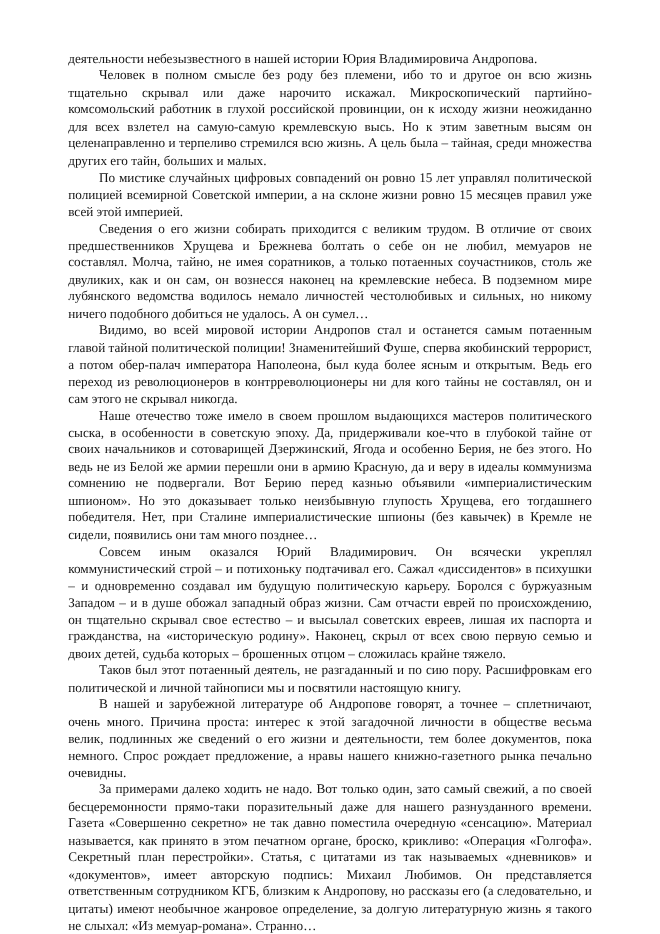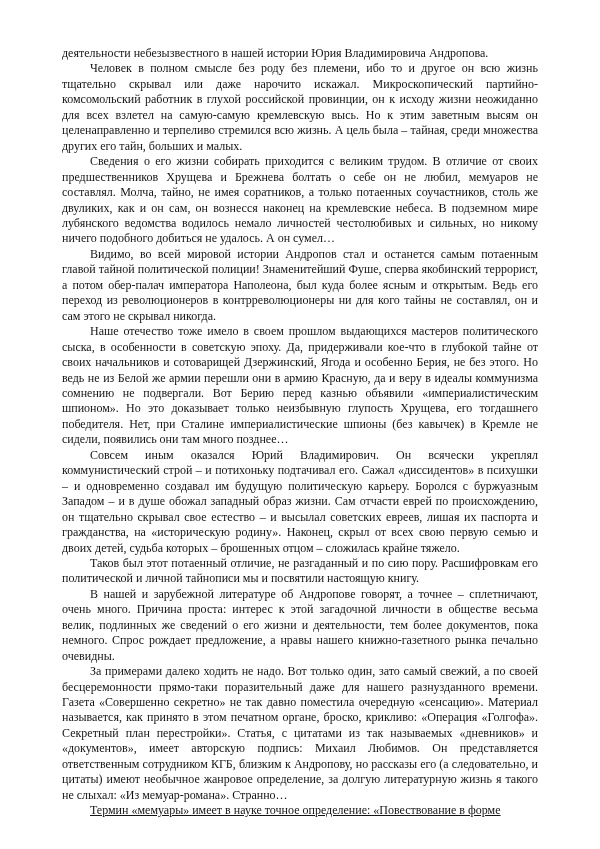--- a/index.html
+++ b/index.html
@@ -46,22 +46,23 @@
     text-decoration: underline;
   }
 </style>
 </head>
 <body>
 
 <div class="page">
   <div class="doc-body">
     <p class="para continuation">деятельности небезызвестного в нашей истории Юрия Владимировича Андропова.</p>
     <p class="para">Человек в полном смысле без роду без племени, ибо то и другое он всю жизнь тщательно скрывал или даже нарочито искажал. Микроскопический партийно-комсомольский работник в глухой российской провинции, он к исходу жизни неожиданно для всех взлетел на самую-самую кремлевскую высь. Но к этим заветным высям он целенаправленно и терпеливо стремился всю жизнь. А цель была – тайная, среди множества других его тайн, больших и малых.</p>
+    <p class="para">По мистике случайных цифровых совпадений он ровно 15 лет управлял политической полицией всемирной Советской империи, а на склоне жизни ровно 15 месяцев правил уже всей этой империей.</p>
     <p class="para">Сведения о его жизни собирать приходится с великим трудом. В отличие от своих предшественников Хрущева и Брежнева болтать о себе он не любил, мемуаров не составлял. Молча, тайно, не имея соратников, а только потаенных соучастников, столь же двуликих, как и он сам, он вознесся наконец на кремлевские небеса. В подземном мире лубянского ведомства водилось немало личностей честолюбивых и сильных, но никому ничего подобного добиться не удалось. А он сумел…</p>
     <p class="para">Видимо, во всей мировой истории Андропов стал и останется самым потаенным главой тайной политической полиции! Знаменитейший Фуше, сперва якобинский террорист, а потом обер-палач императора Наполеона, был куда более ясным и открытым. Ведь его переход из революционеров в контрреволюционеры ни для кого тайны не составлял, он и сам этого не скрывал никогда.</p>
     <p class="para">Наше отечество тоже имело в своем прошлом выдающихся мастеров политического сыска, в особенности в советскую эпоху. Да, придерживали кое-что в глубокой тайне от своих начальников и сотоварищей Дзержинский, Ягода и особенно Берия, не без этого. Но ведь не из Белой же армии перешли они в армию Красную, да и веру в идеалы коммунизма сомнению не подвергали. Вот Берию перед казнью объявили «империалистическим шпионом». Но это доказывает только неизбывную глупость Хрущева, его тогдашнего победителя. Нет, при Сталине империалистические шпионы (без кавычек) в Кремле не сидели, появились они там много позднее…</p>
     <p class="para">Совсем иным оказался Юрий Владимирович. Он всячески укреплял коммунистический строй – и потихоньку подтачивал его. Сажал «диссидентов» в психушки – и одновременно создавал им будущую политическую карьеру. Боролся с буржуазным Западом – и в душе обожал западный образ жизни. Сам отчасти еврей по происхождению, он тщательно скрывал свое естество – и высылал советских евреев, лишая их паспорта и гражданства, на «историческую родину». Наконец, скрыл от всех свою первую семью и двоих детей, судьба которых – брошенных отцом – сложилась крайне тяжело.</p>
-    <p class="para">Таков был этот потаенный отличие, не разгаданный и по сию пору. Расшифровкам его политической и личной тайнописи мы и посвятили настоящую книгу.</p>
+    <p class="para">Таков был этот потаенный деятель, не разгаданный и по сию пору. Расшифровкам его политической и личной тайнописи мы и посвятили настоящую книгу.</p>
     <p class="para">В нашей и зарубежной литературе об Андропове говорят, а точнее – сплетничают, очень много. Причина проста: интерес к этой загадочной личности в обществе весьма велик, подлинных же сведений о его жизни и деятельности, тем более документов, пока немного. Спрос рождает предложение, а нравы нашего книжно-газетного рынка печально очевидны.</p>
     <p class="para">За примерами далеко ходить не надо. Вот только один, зато самый свежий, а по своей бесцеремонности прямо-таки поразительный даже для нашего разнузданного времени. Газета «Совершенно секретно» не так давно поместила очередную «сенсацию». Материал называется, как принято в этом печатном органе, броско, крикливо: «Операция «Голгофа». Секретный план перестройки». Статья, с цитатами из так называемых «дневников» и «документов», имеет авторскую подпись: Михаил Любимов. Он представляется ответственным сотрудником КГБ, близким к Андропову, но рассказы его (а следовательно, и цитаты) имеют необычное жанровое определение, за долгую литературную жизнь я такого не слыхал: «Из мемуар-романа». Странно…</p>
     <p class="para">Термин «мемуары» имеет в науке точное определение: «Повествование в форме</p>
   </div>
 </div>
 
 </body></html>

